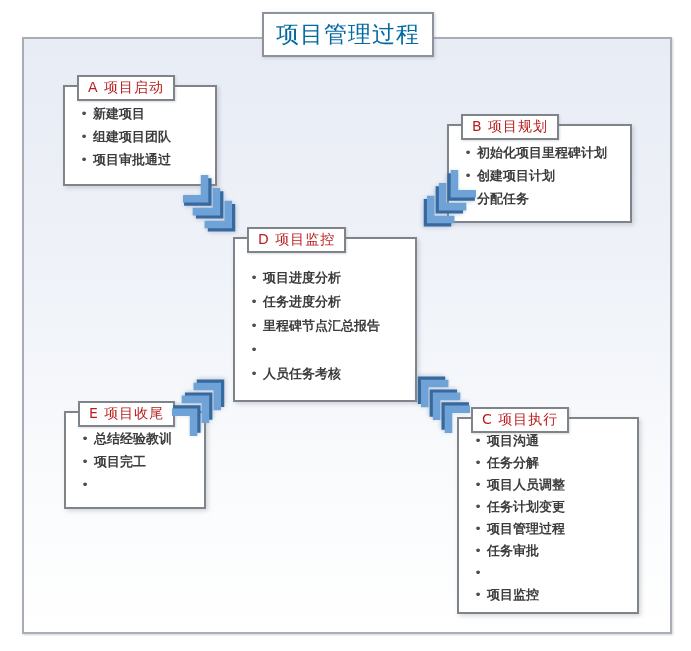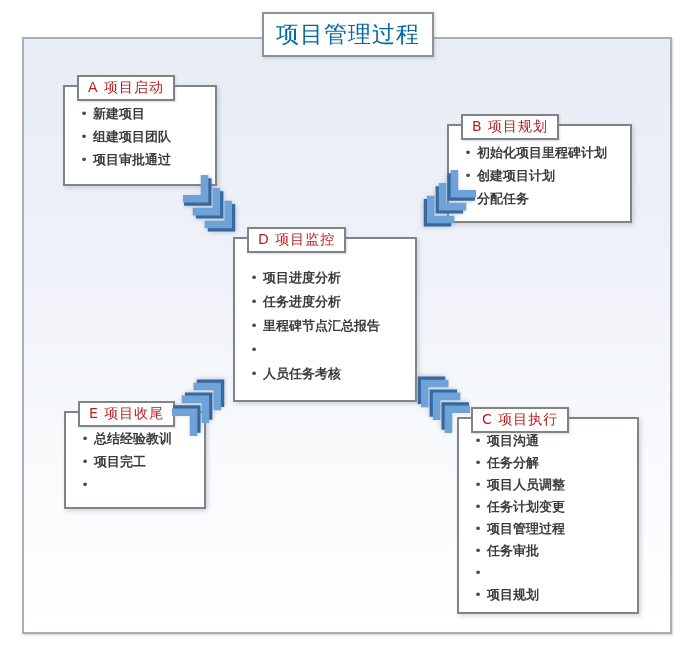--- a/index.html
+++ b/index.html
@@ -192,21 +192,21 @@
         </li>
         <li>
           <span class="dot">•</span>
           <span class="li-text">任务审批</span>
         </li>
         <li>
           <span class="dot">•</span>
         </li>
         <li>
           <span class="dot">•</span>
-          <span class="li-text">项目规划</span>
+          <span class="li-text">项目监控</span>
         </li>
       </ul>
   </div>
 
   <div class="arrow arrow-tl">
     <svg viewBox="0 0 52 56">
       <path class="chev-dark" d="M23,5 L23,27 L1,27"></path>
       <path class="chev-light" d="M20,2 L20,24 L-2,24"></path>
       <path class="chev-dark" d="M34,17 L34,39 L12,39"></path>
       <path class="chev-light" d="M31,14 L31,36 L9,36"></path>

